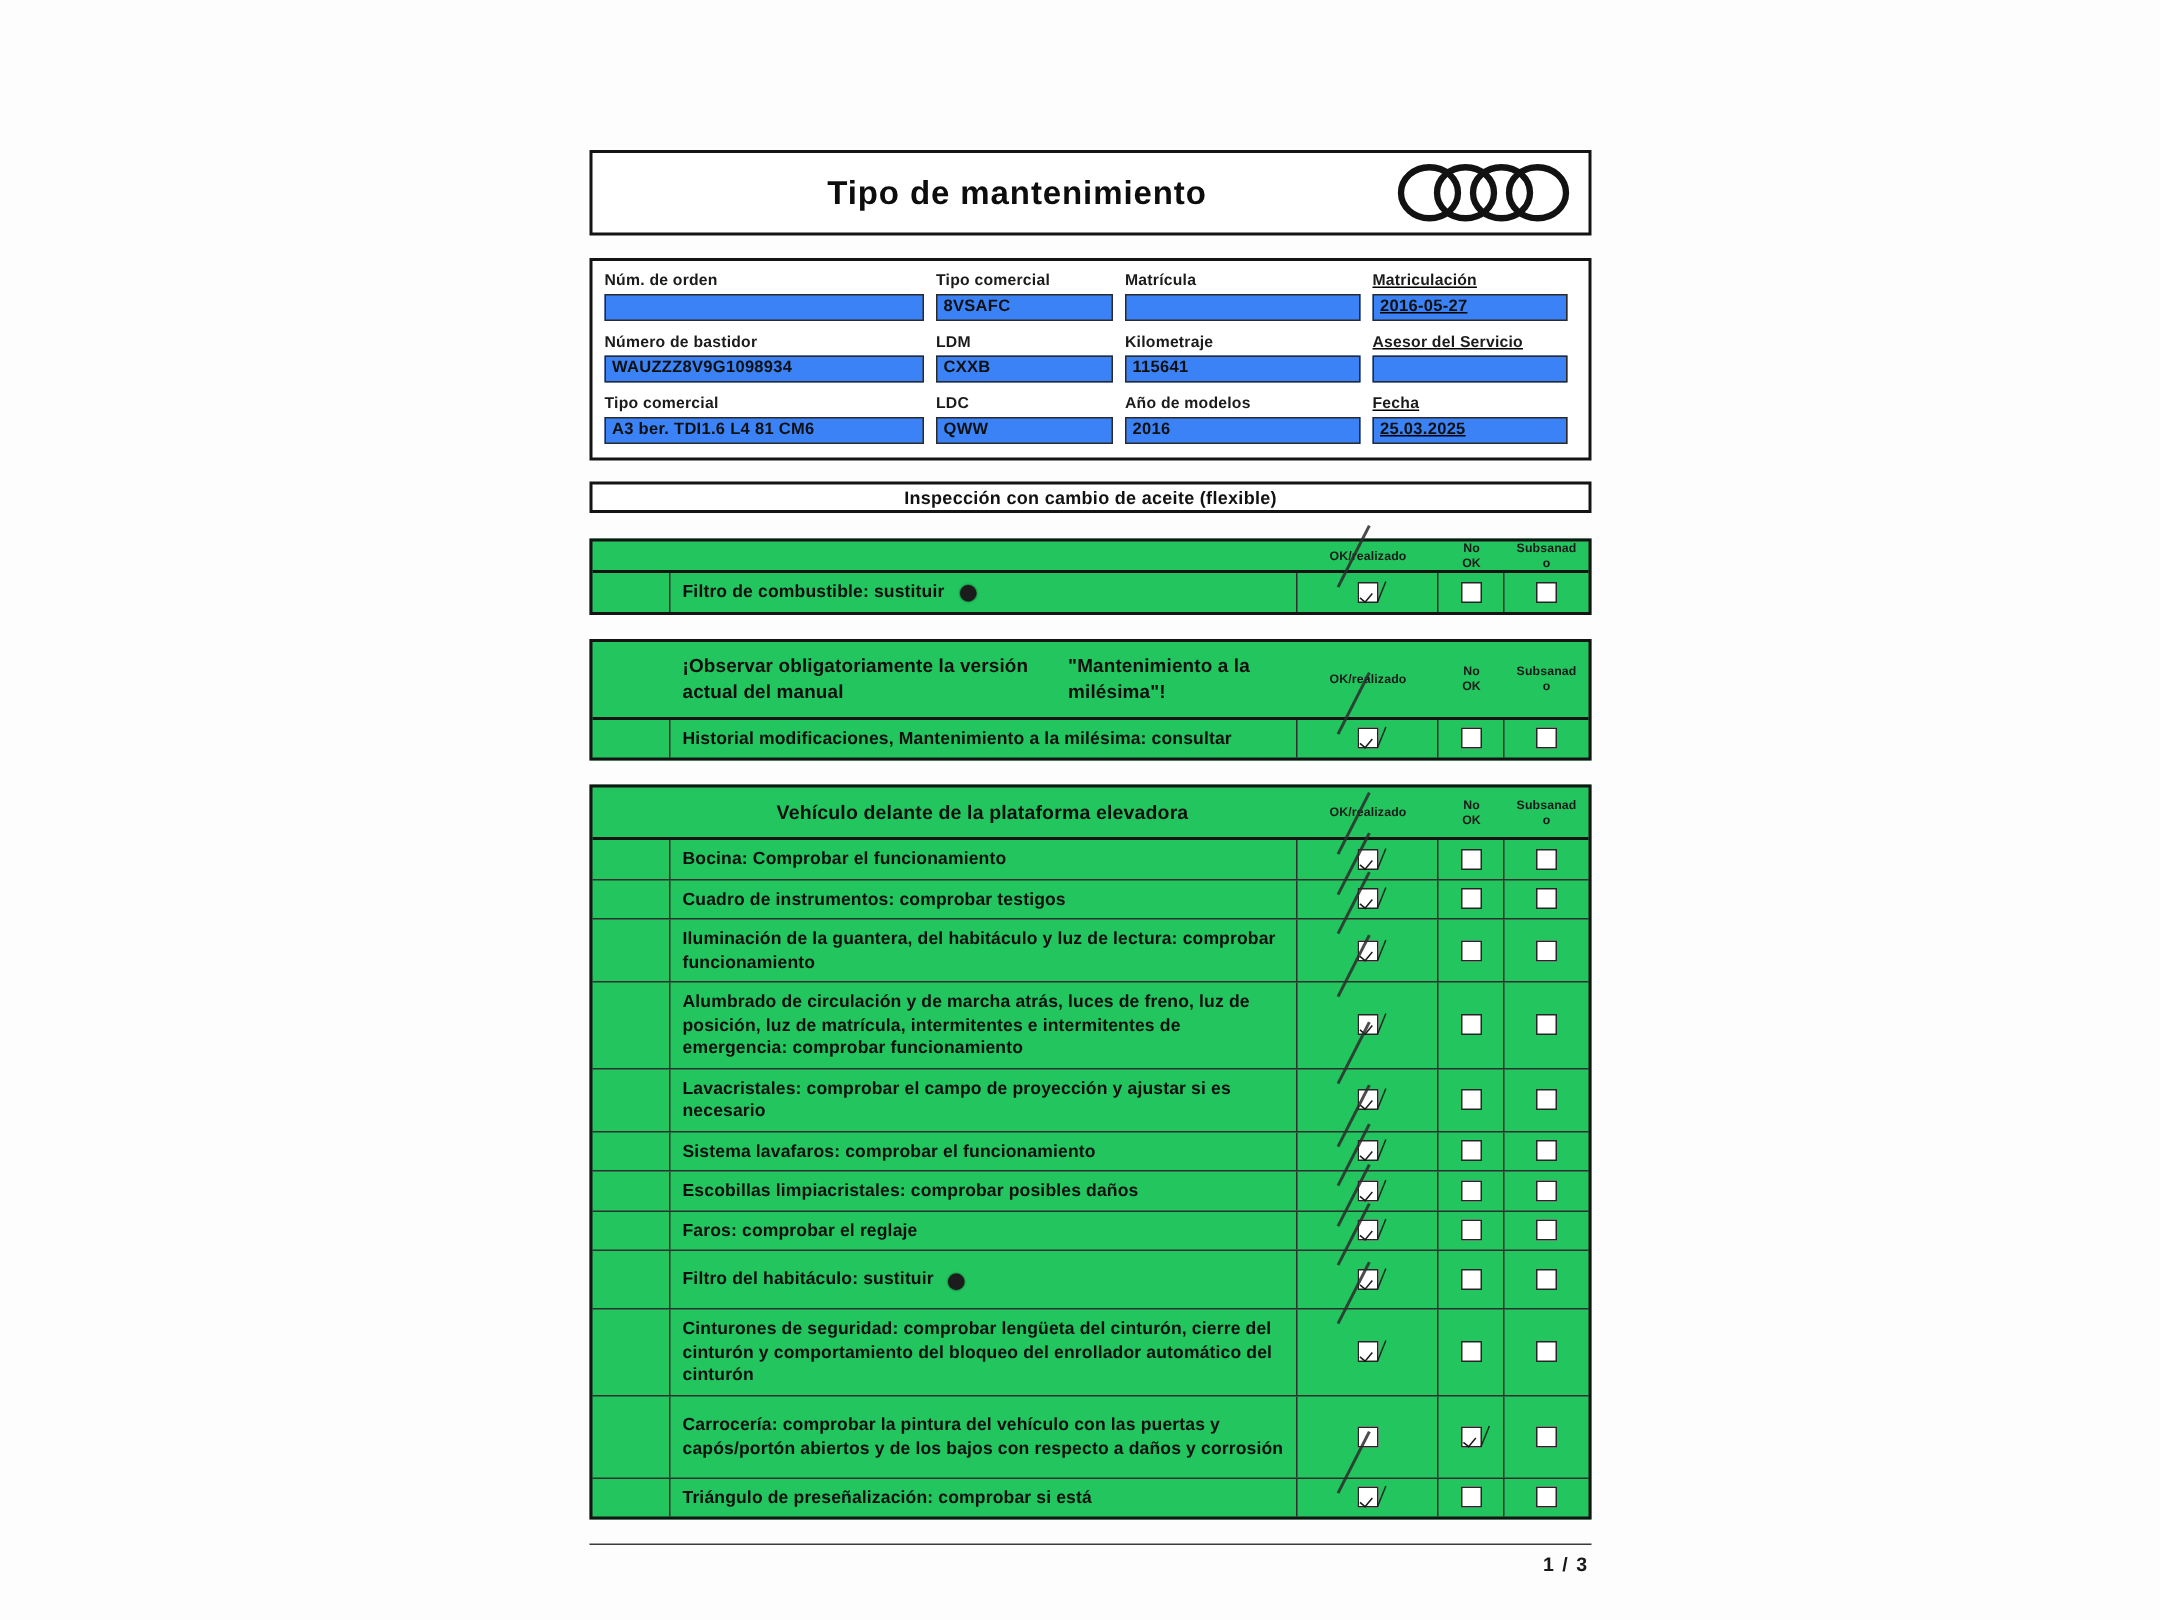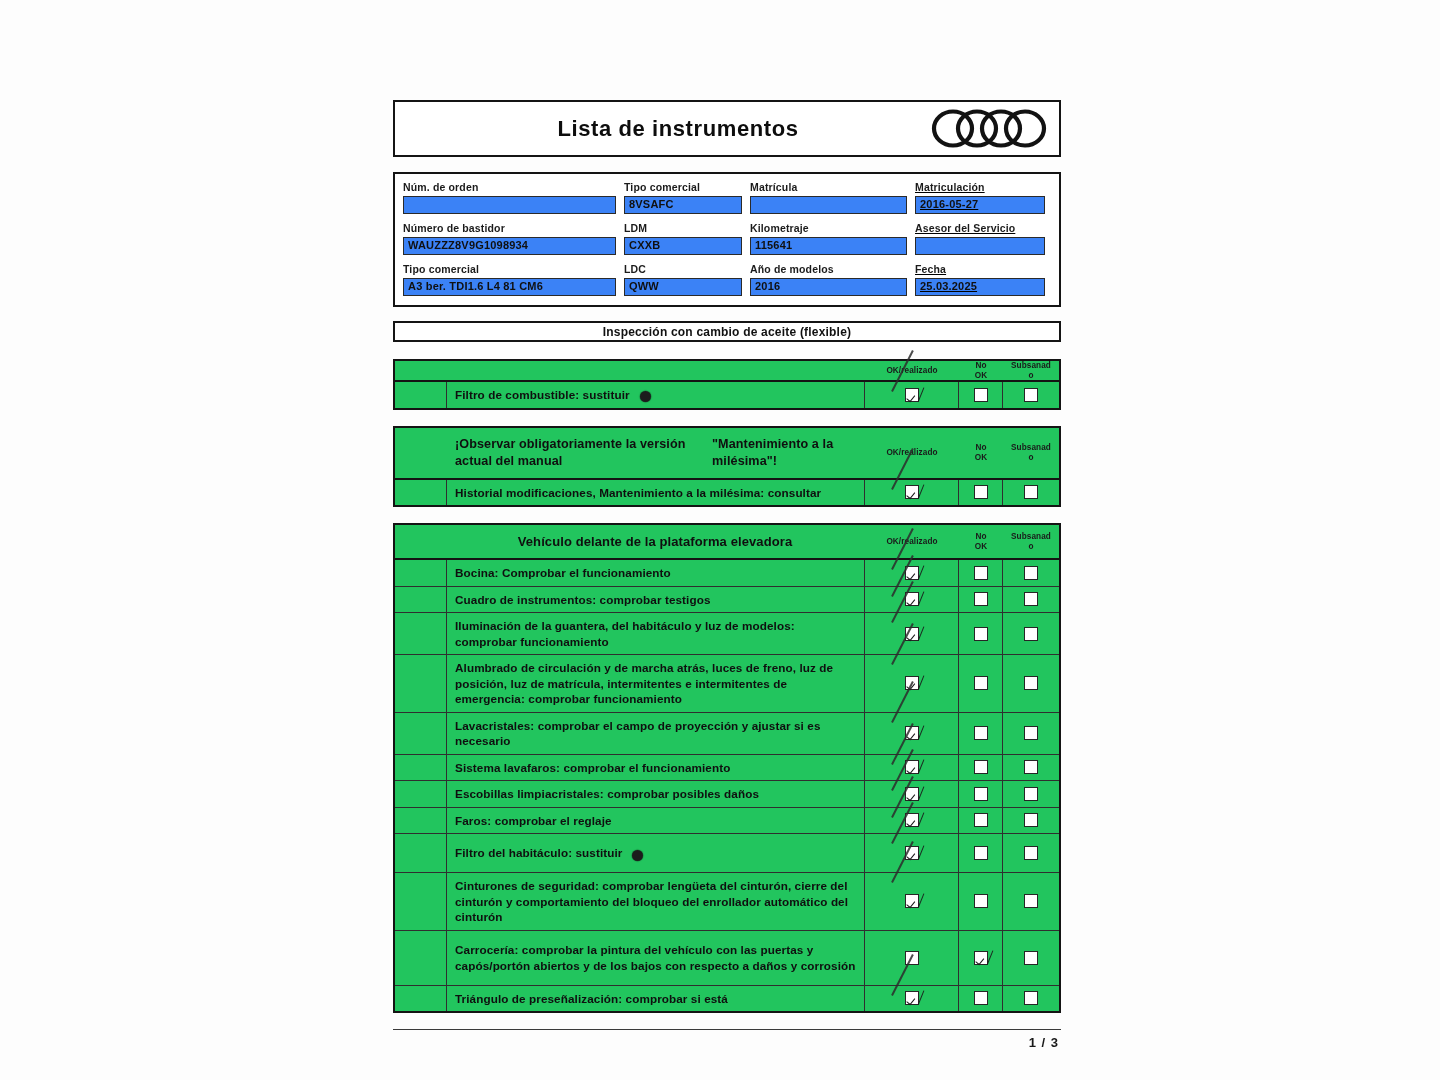--- a/index.html
+++ b/index.html
@@ -283,21 +283,21 @@
     letter-spacing: 1px;
   }
 </style>
 </head>
 <body>
 
 <div id="scan">
   <div class="sheet">
 
     <div class="frame title-band">
-      <div class="doc-title">Lista de instrumentos</div>
+      <div class="doc-title">Tipo de mantenimiento</div>
       <svg class="rings" viewBox="0 0 122 47" aria-hidden="true">
         <g fill="none" stroke="#121212" stroke-width="4.2">
           <ellipse cx="22" cy="23.5" rx="19" ry="17"></ellipse>
           <ellipse cx="46" cy="23.5" rx="19" ry="17"></ellipse>
           <ellipse cx="70" cy="23.5" rx="19" ry="17"></ellipse>
           <ellipse cx="94" cy="23.5" rx="19" ry="17"></ellipse>
         </g>
       </svg>
     </div>
 
@@ -498,21 +498,21 @@
             <div class="cellbox col-nok">
               <span class="cbox"></span>
             </div>
             <div class="cellbox col-sub">
               <span class="cbox"></span>
             </div>
           </div>
           <div class="ck-row" style="min-height: 38px;">
             <div class="gutter"></div>
             <div class="ck-label">
-              <div><span class="txt" style="display: inline;">Iluminación de la guantera, del habitáculo y luz de modelos: comprobar funcionamiento</span></div>
+              <div><span class="txt" style="display: inline;">Iluminación de la guantera, del habitáculo y luz de lectura: comprobar funcionamiento</span></div>
             </div>
             <div class="cellbox col-ok">
               <span class="cbox checked"></span>
               <span class="stroke"></span>
             </div>
             <div class="cellbox col-nok">
               <span class="cbox"></span>
             </div>
             <div class="cellbox col-sub">
               <span class="cbox"></span>

